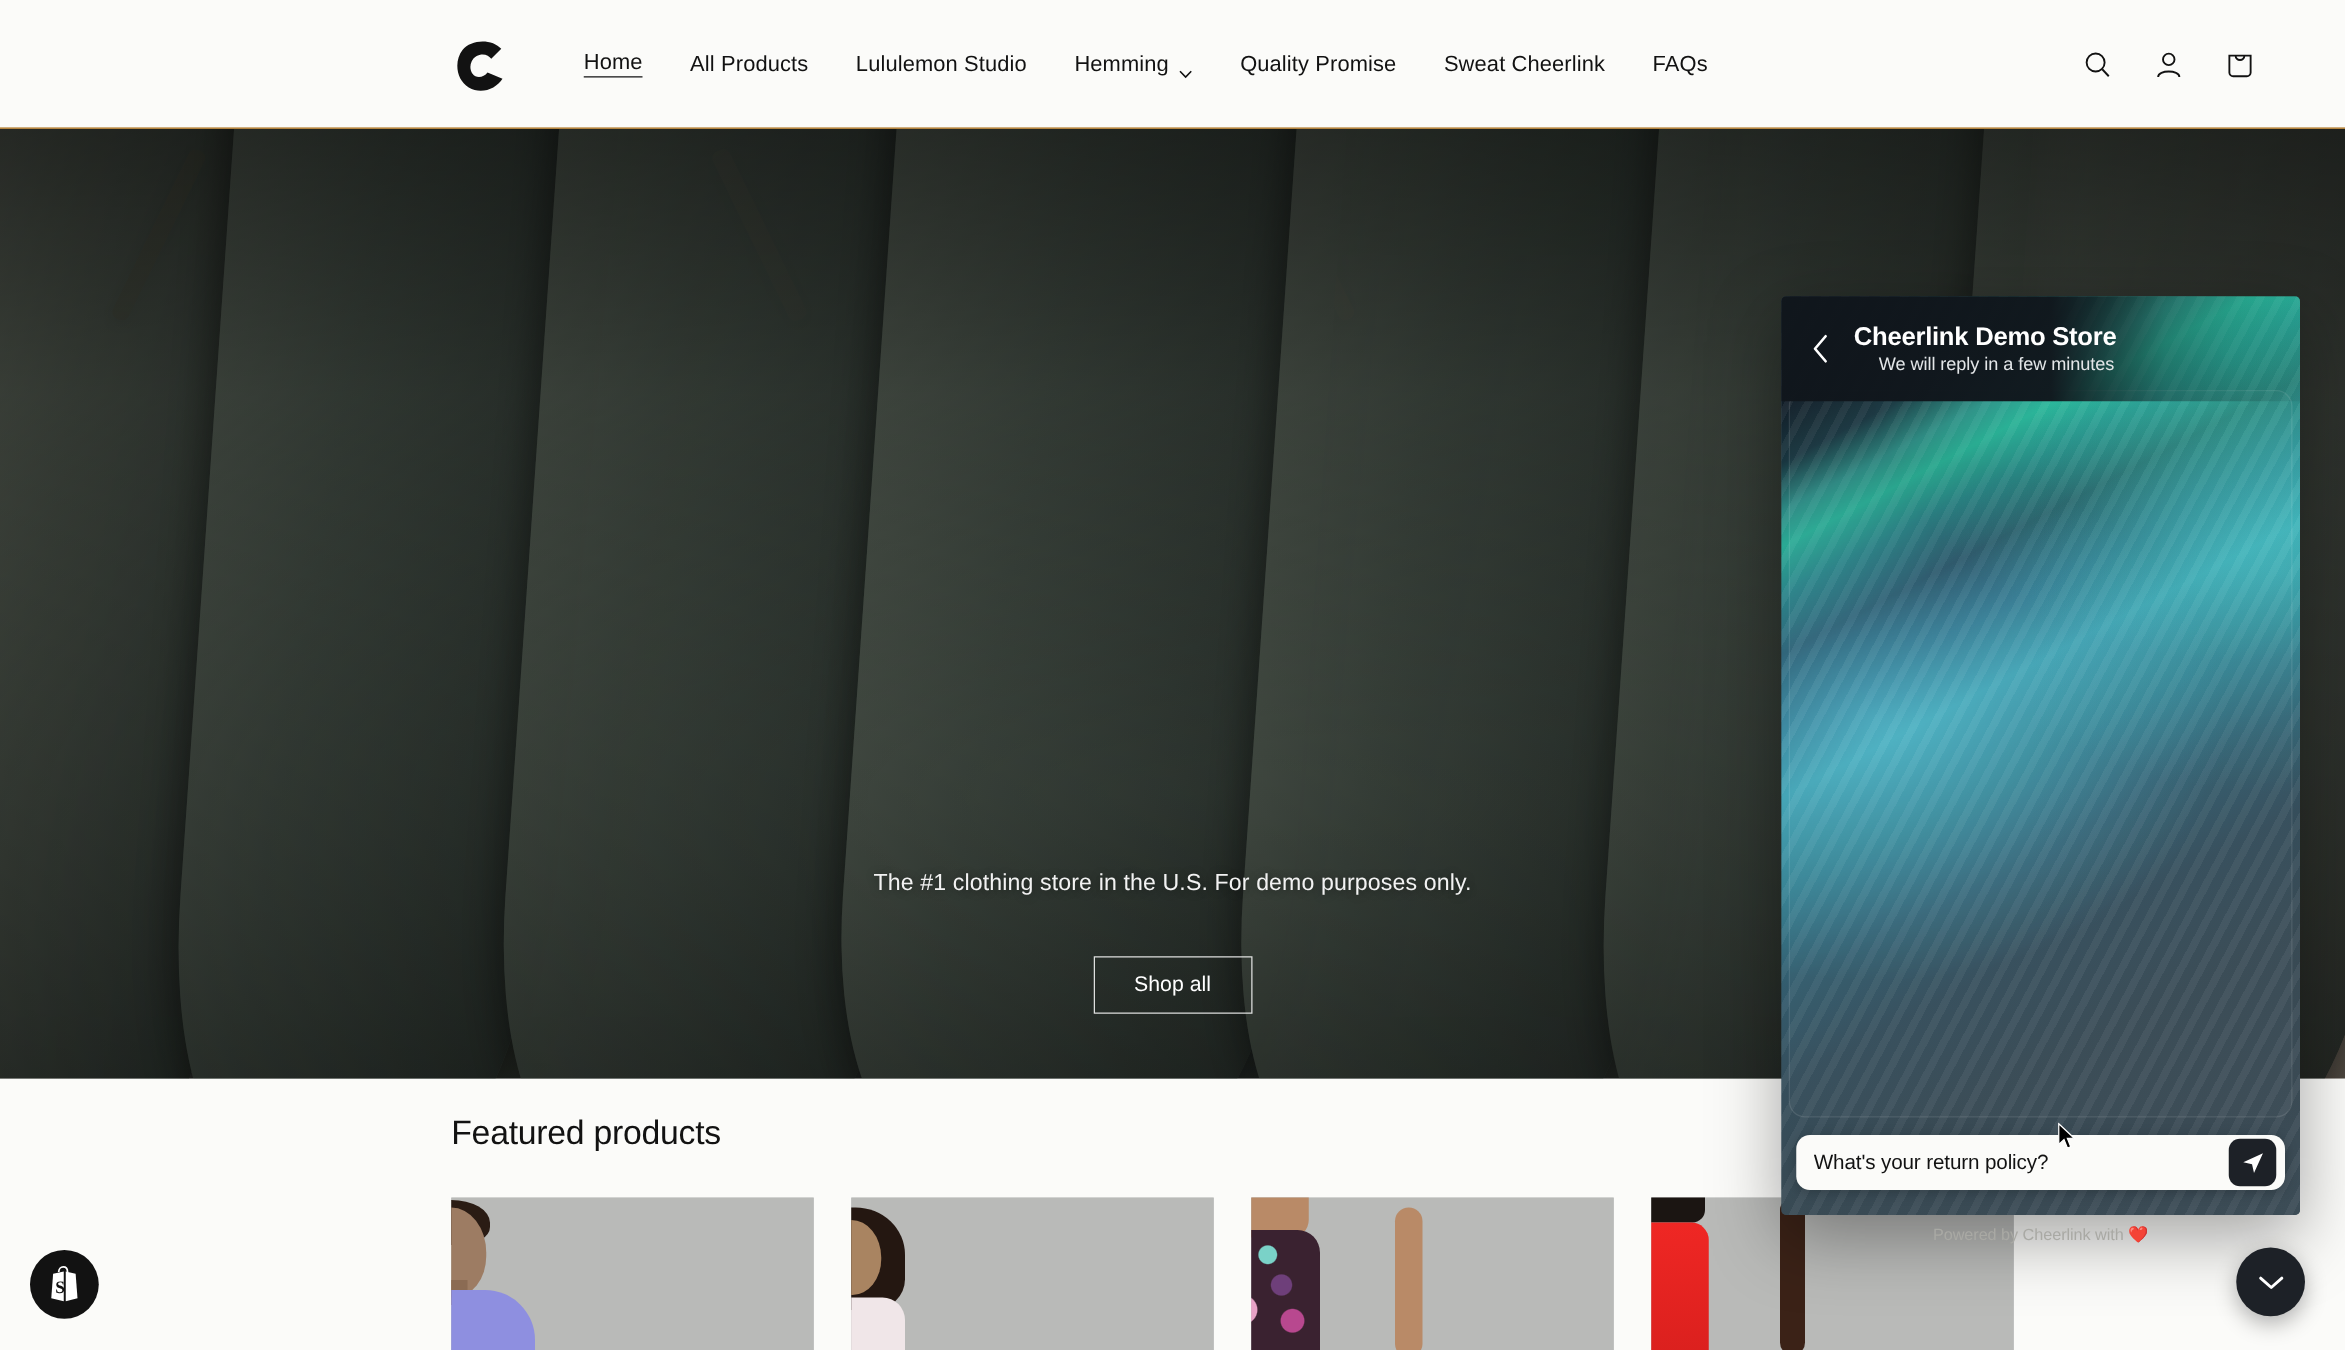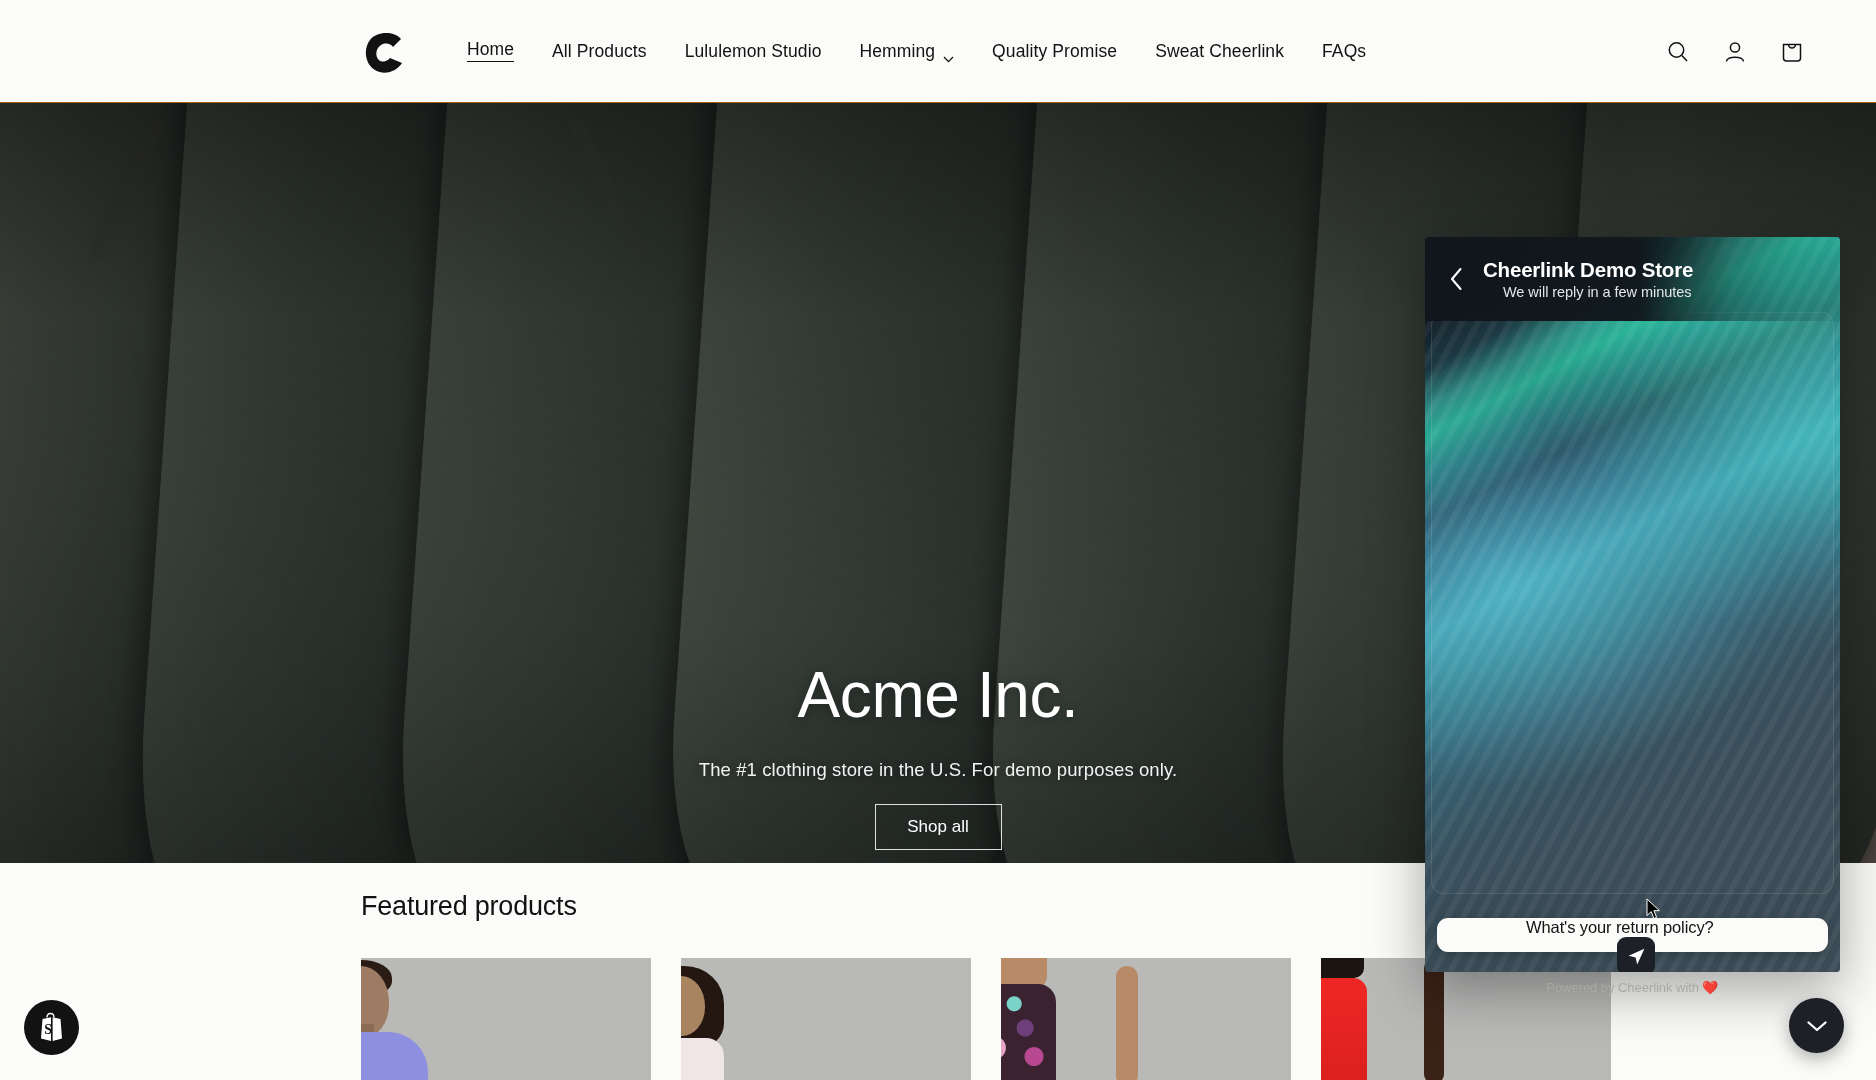--- a/index.html
+++ b/index.html
@@ -91,21 +91,21 @@
   }
   .hero-title{
     font-size:64px; font-weight:400; letter-spacing:-0.4px; line-height:1;
     text-shadow:0 2px 12px rgba(0,0,0,.35);
   }
   .hero-sub{
     margin-top:32px; font-size:18.5px; font-weight:400; letter-spacing:.1px;
     color:#f2f2f2; text-shadow:0 1px 8px rgba(0,0,0,.4);text-align:right;
   }
   .hero-btn{
-    margin-top:23px; width:127px; height:46px;
+    margin-top:48px; width:127px; height:46px;
     border:1px solid rgba(255,255,255,.85);
     background:transparent; color:#fff; font-size:17px;
     display:flex; align-items:center; justify-content:center;
     cursor:pointer; font-family:inherit;
   }
 
   
   .featured{
     position:absolute; top:863px; left:0; width:1876px; height:217px;
     background:#fbfbf9;
@@ -215,26 +215,25 @@
 
   .chat-body-card{
     position:absolute; left:6px; right:6px; top:75px; bottom:78px;
     border-radius:13px;
     border:1px solid rgba(255,255,255,.10);
     background:rgba(255,255,255,.02);
     z-index:2;
   }
 
   .chat-inputbar{
-    position:absolute; left:12px; right:12px; bottom:20px; height:34px;
+    position:absolute; left:12px; right:12px; bottom:20px; height:44px;
     background:#fbfbf9; border-radius:11px;
     display:flex; align-items:center; padding:0 7px 0 14px;
     z-index:4;
     box-shadow:0 2px 10px rgba(0,0,0,.22);
-    flex-direction:column;
   }
   .chat-input{
     flex:1; border:none; outline:none; background:transparent;
     font-size:16.5px; font-family:inherit; color:#121212; letter-spacing:-.1px;
   }
   .chat-input::placeholder{ color:#9a9a9a; }
   .send-btn{
     width:38px; height:38px; border-radius:9px; background:#1d2127;
     display:flex; align-items:center; justify-content:center; cursor:pointer;
     flex:none; border:none;
@@ -334,21 +333,20 @@
       <div class="shirt" style="left:160px;  width:290px;"></div>
       <div class="shirt" style="left:420px;  width:320px; opacity:.96;"></div>
       <div class="shirt" style="left:690px;  width:360px;"></div>
       <div class="shirt" style="left:1010px; width:330px; opacity:.95;"></div>
       <div class="shirt" style="left:1300px; width:300px; opacity:.9;"></div>
       <div class="shirt" style="left:1560px; width:360px; opacity:.86;"></div>
       <div class="hero-shade"></div>
     </div>
 
     <div class="hero-content">
-      <h1 class="hero-title">Acme Inc.</h1>
       <p class="hero-sub">The #1 clothing store in the U.S. For demo purposes only.</p>
       <button class="hero-btn">Shop all</button>
     </div>
   </section>
 
   <section class="featured">
     <h2 class="featured-title">Featured products</h2>
     <div class="product-row">
       <div class="product-card">
         <div class="pc-bg"></div>

